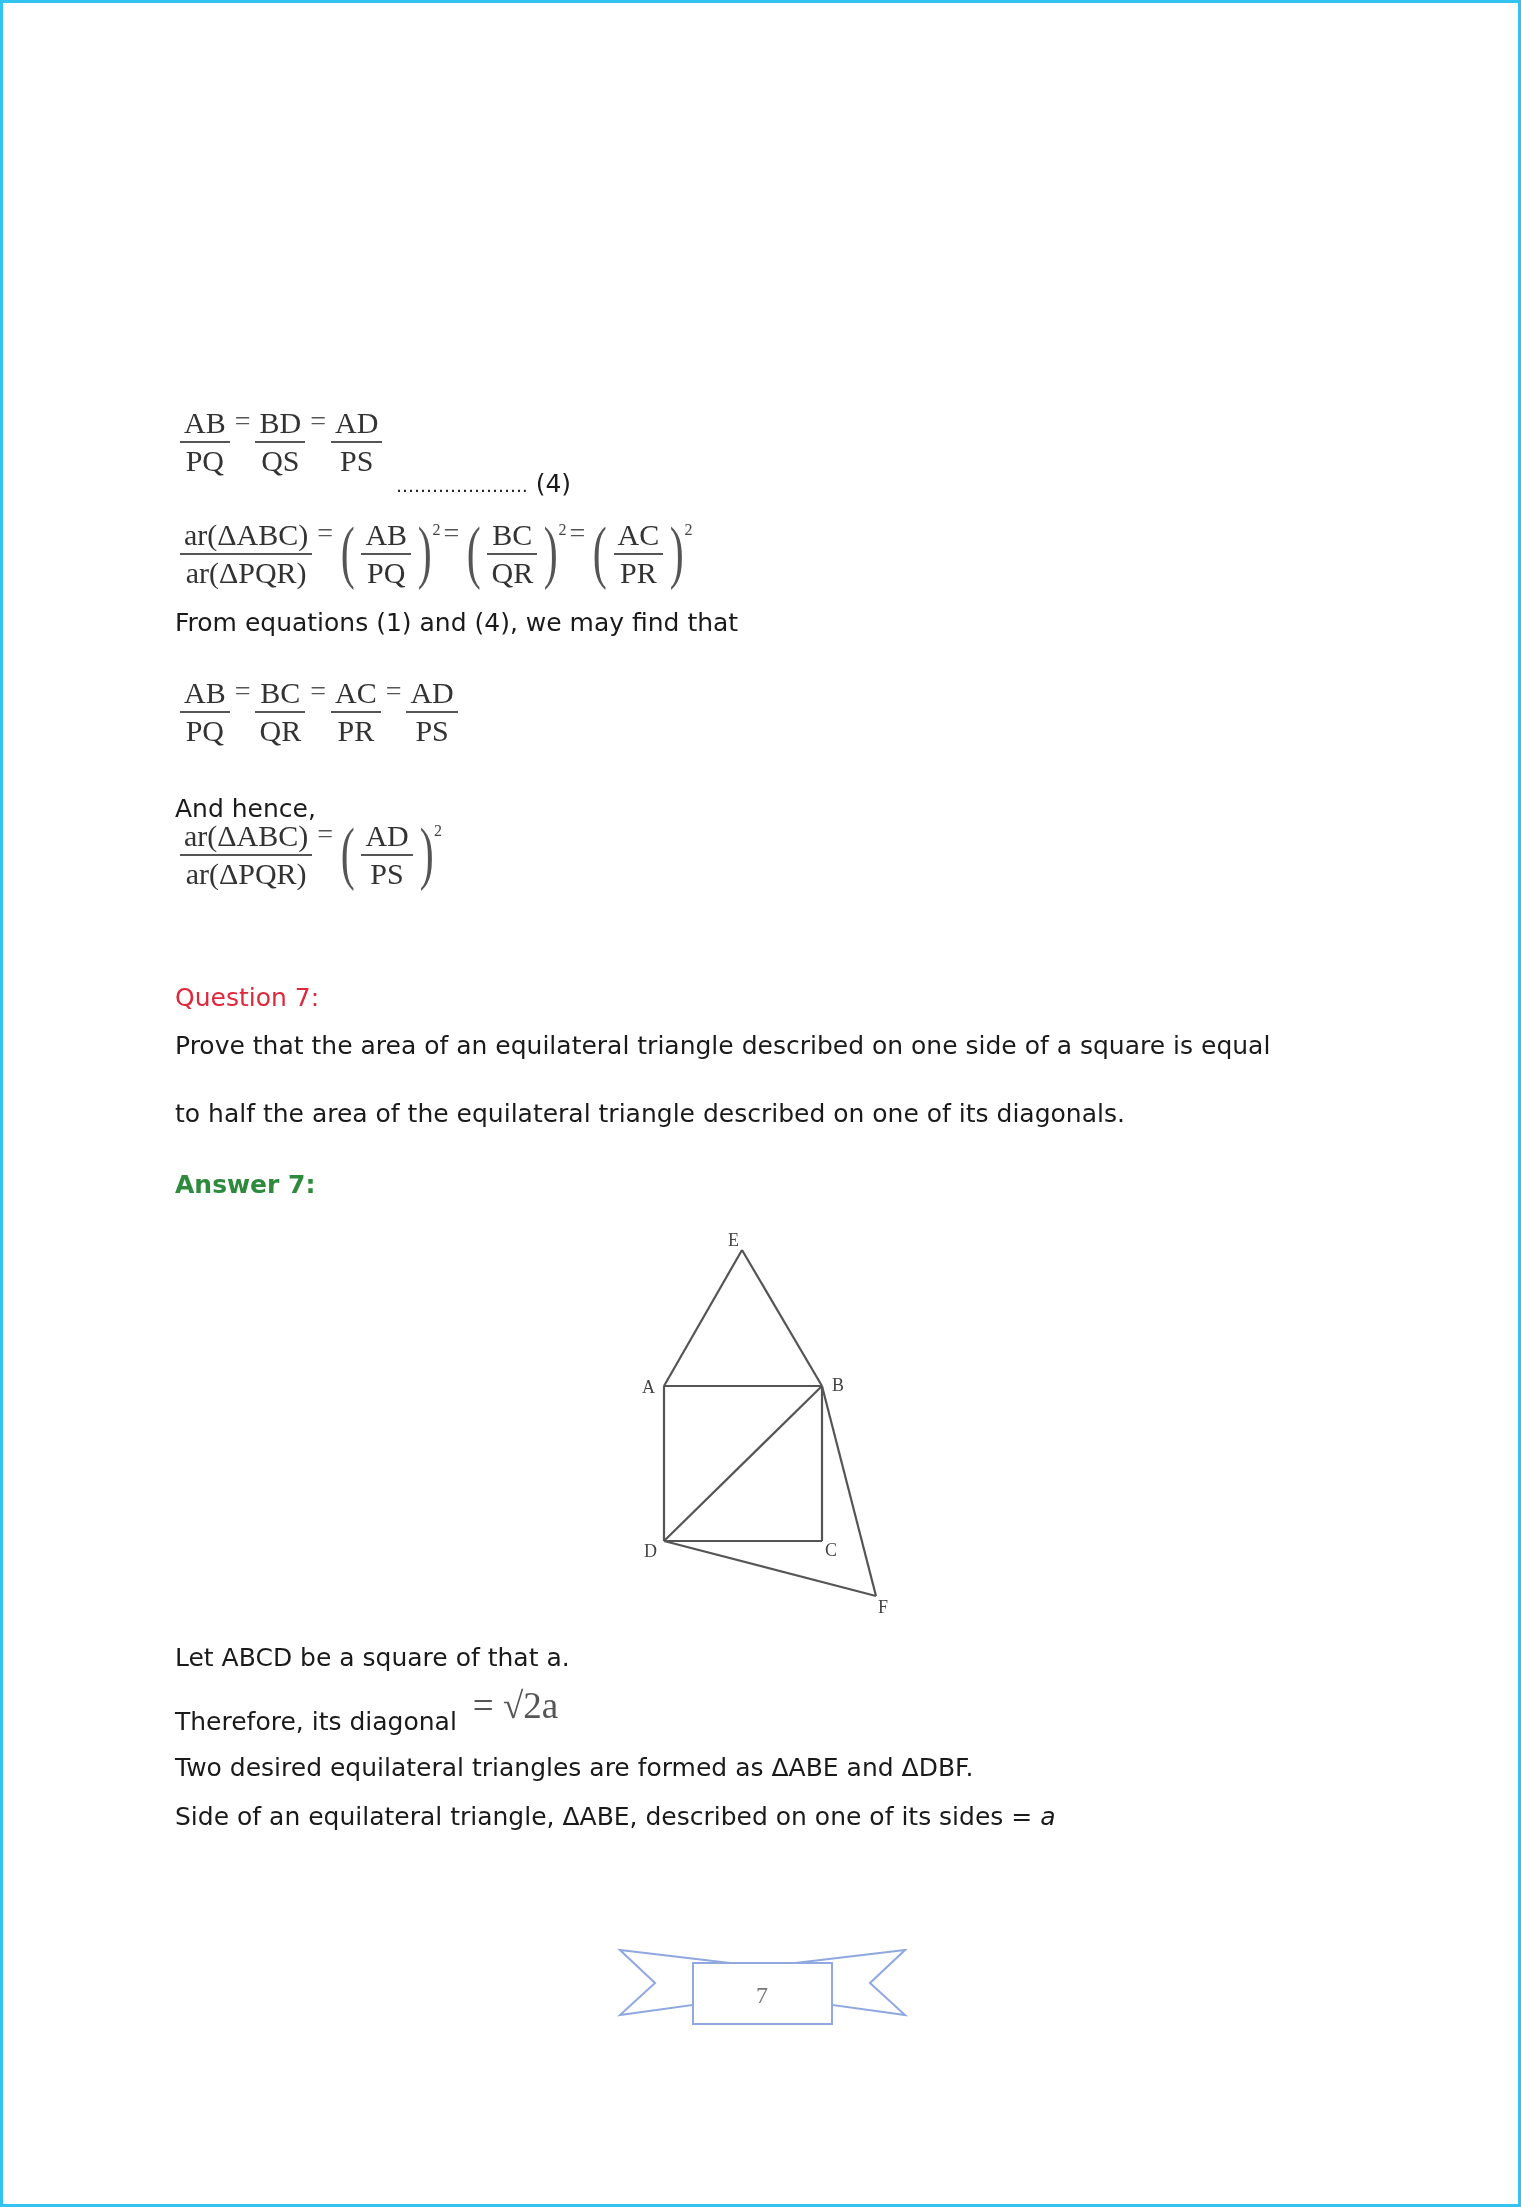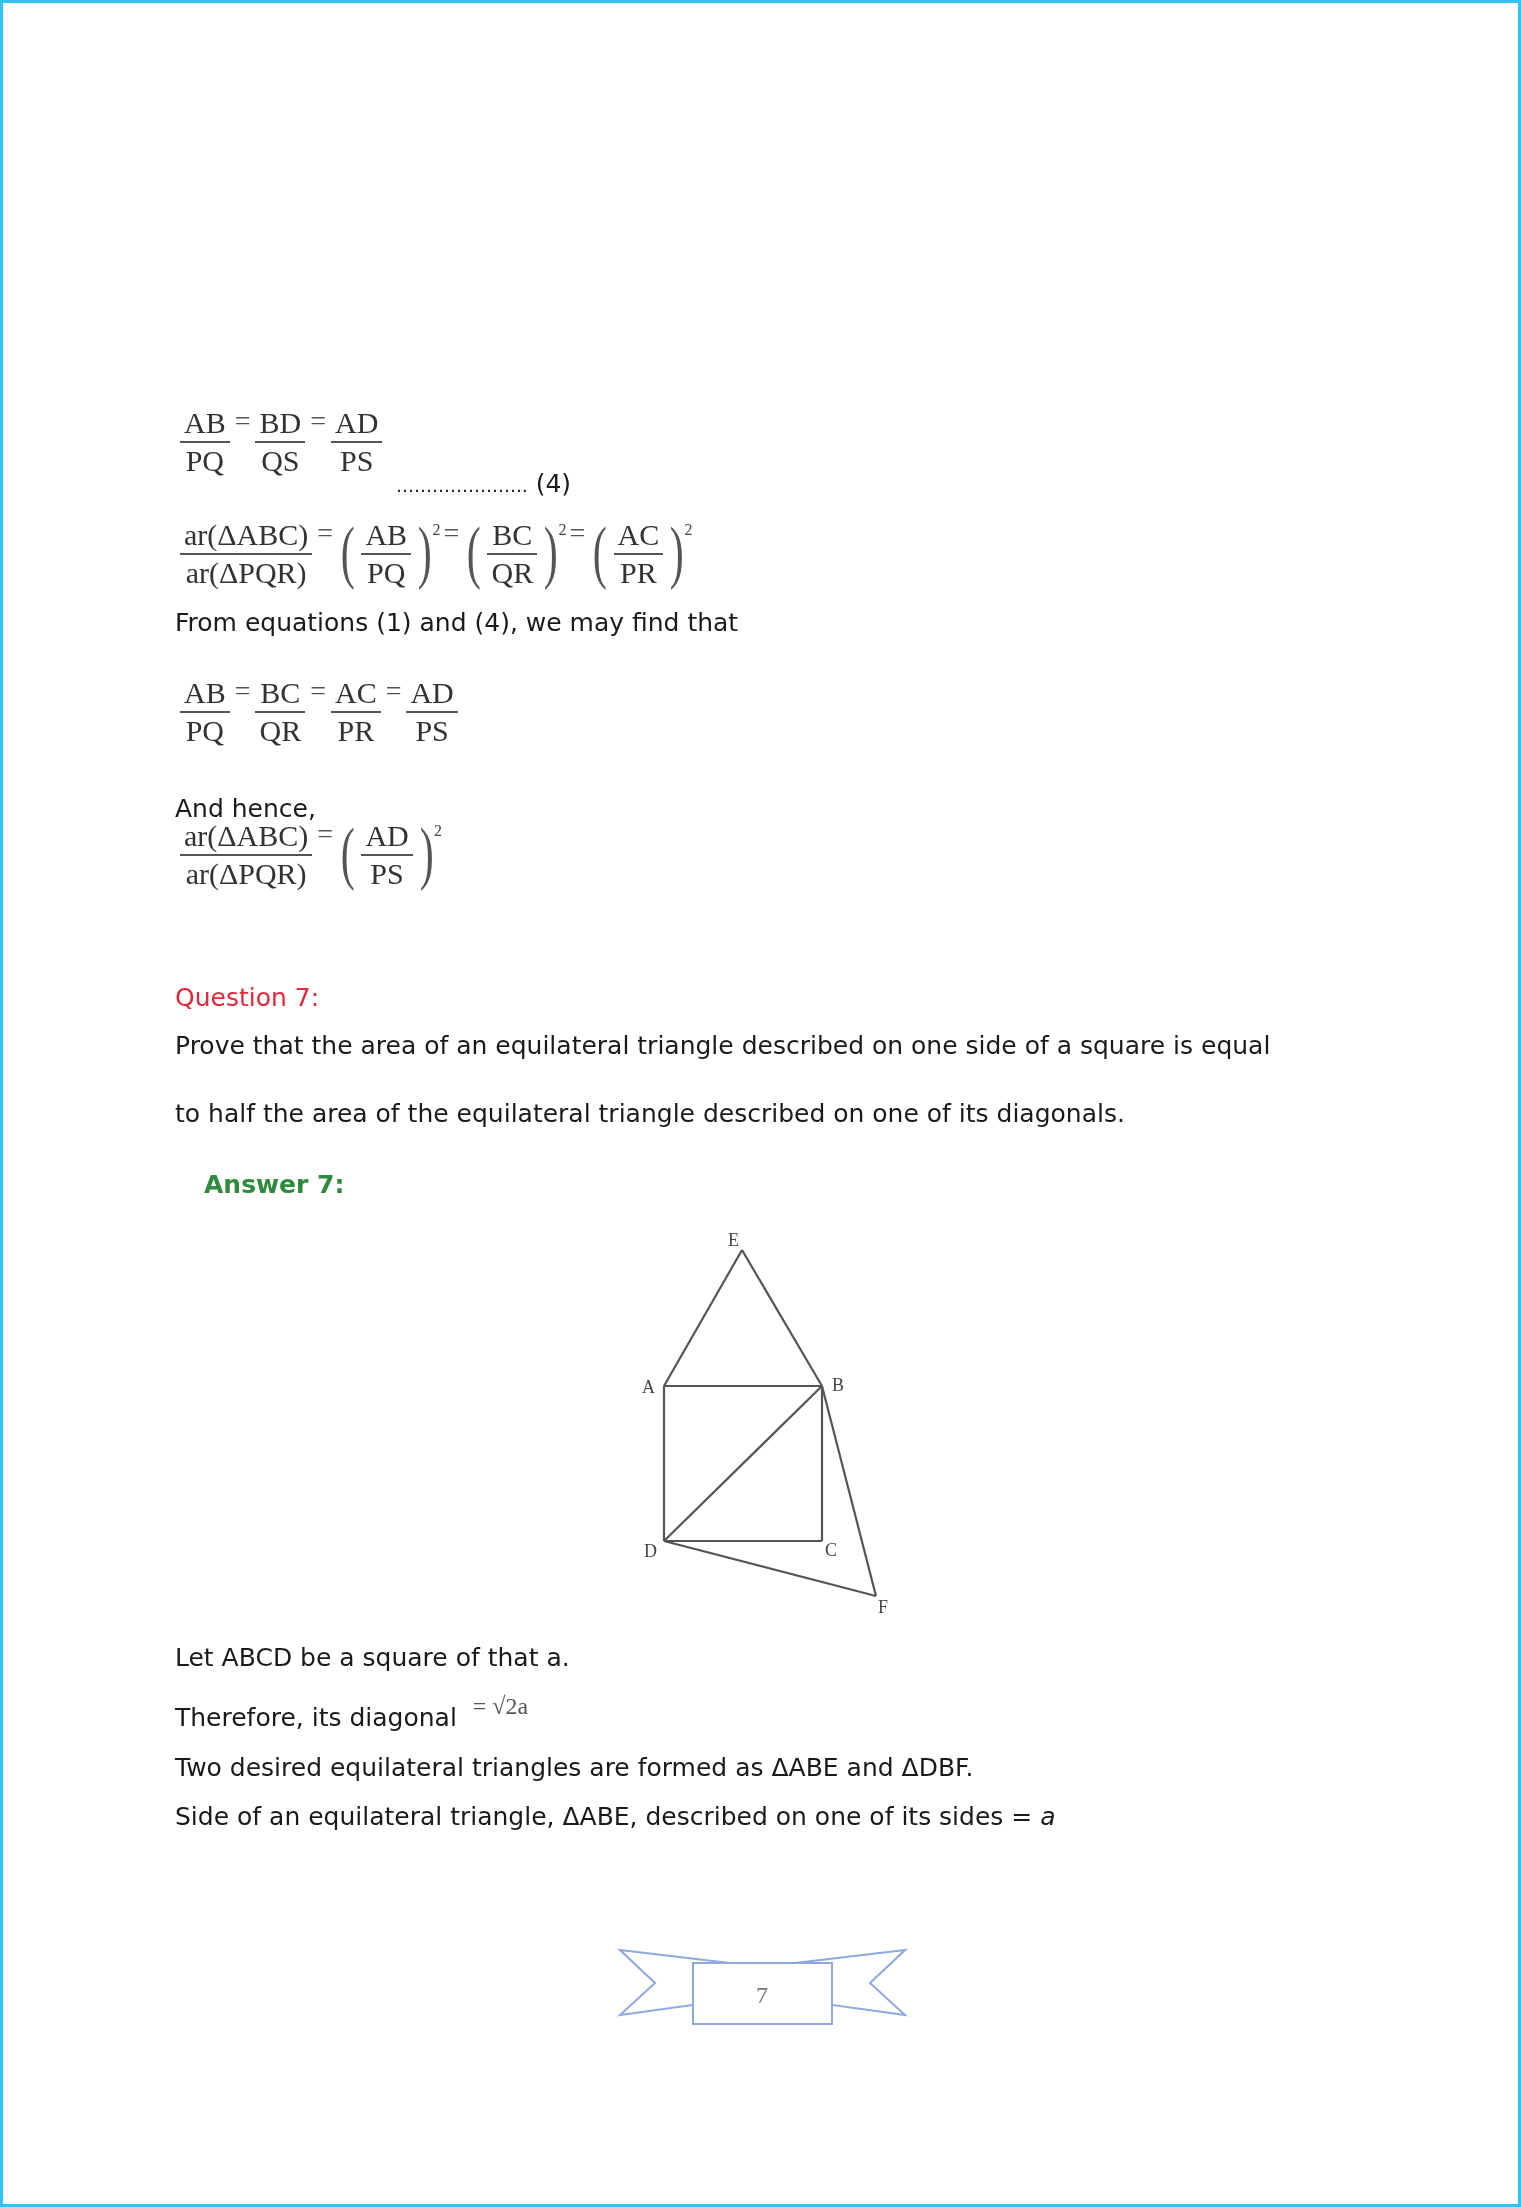--- a/index.html
+++ b/index.html
@@ -2,21 +2,21 @@
 <html><head>
 <meta charset="utf-8">
 <style>
   html, body { margin:0; padding:0; background:#ffffff; }
   body { width:1521px; height:2207px; position:relative; overflow:hidden;
          font-family:"DejaVu Sans", sans-serif; color:#1a1a1a; }
   .page-border { position:absolute; left:0; top:0; width:1521px; height:2207px;
                  box-sizing:border-box; border:3px solid #33c3f0; pointer-events:none; }
   .text-line { position:absolute; left:175px; font-size:25px; line-height:30px; white-space:nowrap; }
   .heading-q { color:#e0283c; font-weight:normal; }
-  .heading-a { color:#2e8b3e; font-weight:bold;margin-left:29px; }
+  .heading-a { color:#2e8b3e; font-weight:bold; }
   
   .math { position:absolute; font-family:"Liberation Serif", "DejaVu Serif", serif;
           color:#333; font-size:30px; display:flex; }
   .frac { display:inline-flex; flex-direction:column; align-items:center; margin:0 2px; }
   .frac .num, .frac .den { padding:0 4px; line-height:36px; }
   .frac .bar { height:2px; background:#555; align-self:stretch; }
   .eq { margin:0 3px; font-size:28px; color:#555; }
   .paren { font-size:70px; line-height:70px; color:#555; font-weight:100; transform:scaleX(0.6); display:inline-block; }
   .sup { font-size:16px; align-self:flex-start; margin-top:4px; margin-left:-4px; color:#444; }
   .dots { position:absolute; font-size:25px; letter-spacing:0; white-space:nowrap; }
@@ -157,21 +157,21 @@
     <text x="212" y="181">B</text>
     <text x="205" y="346">C</text>
     <text x="24" y="347">D</text>
     <text x="258" y="403">F</text>
   </g>
 </svg>
 
 <div class="text-line" style="top:1643px;">Let ABCD be a square of that a.</div>
 <div class="text-line" style="top:1703px;">
   <span>Therefore, its diagonal</span>
-  <span style="font-family:'Liberation Serif',serif; color:#555; font-size:24px; position:relative; top:-12px; margin-left:8px;">= √2a</span>
+  <span style="font-family:'Liberation Serif',serif; color:#555; font-size:37px; position:relative; top:-12px; margin-left:8px;">= √2a</span>
 </div>
 <div class="text-line" style="top:1753px;">Two desired equilateral triangles are formed as ΔABE and ΔDBF.</div>
 <div class="text-line" style="top:1802px;">
   <span>Side of an equilateral triangle, ΔABE, described on one of its sides = </span><span style="font-style:italic;">a</span>
 </div>
 
 <svg style="position:absolute; left:615px; top:1945px;" width="295" height="85" viewBox="0 0 295 85">
   <g fill="#fff" stroke="#8fa8e0" stroke-width="2">
     <polygon points="5,5 115,18 78,18 78,60 5,70 40,38"></polygon>
     <polygon points="290,5 180,18 217,18 217,60 290,70 255,38"></polygon>

